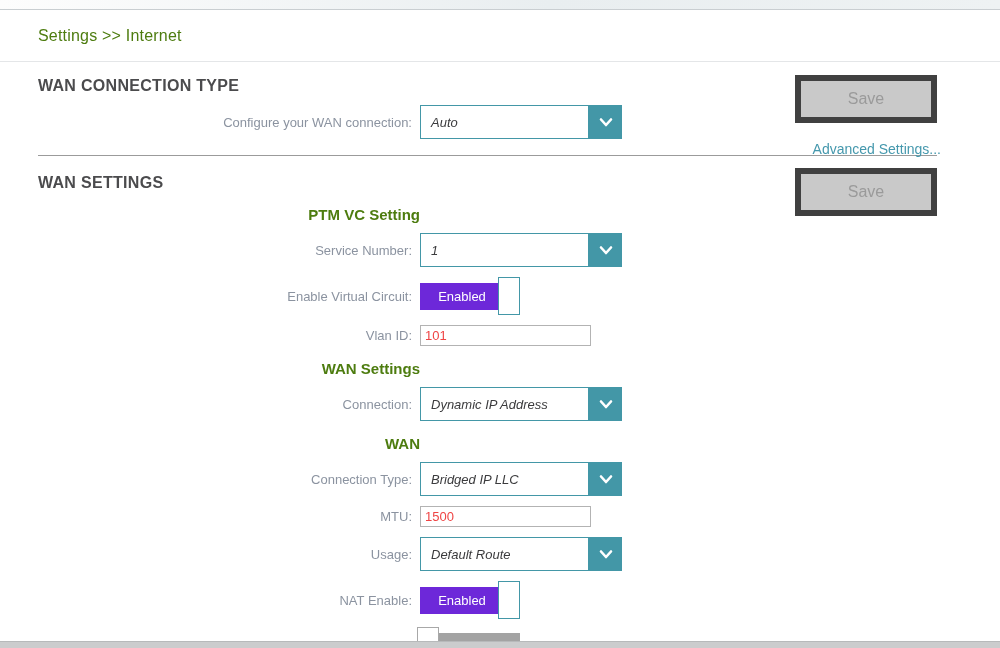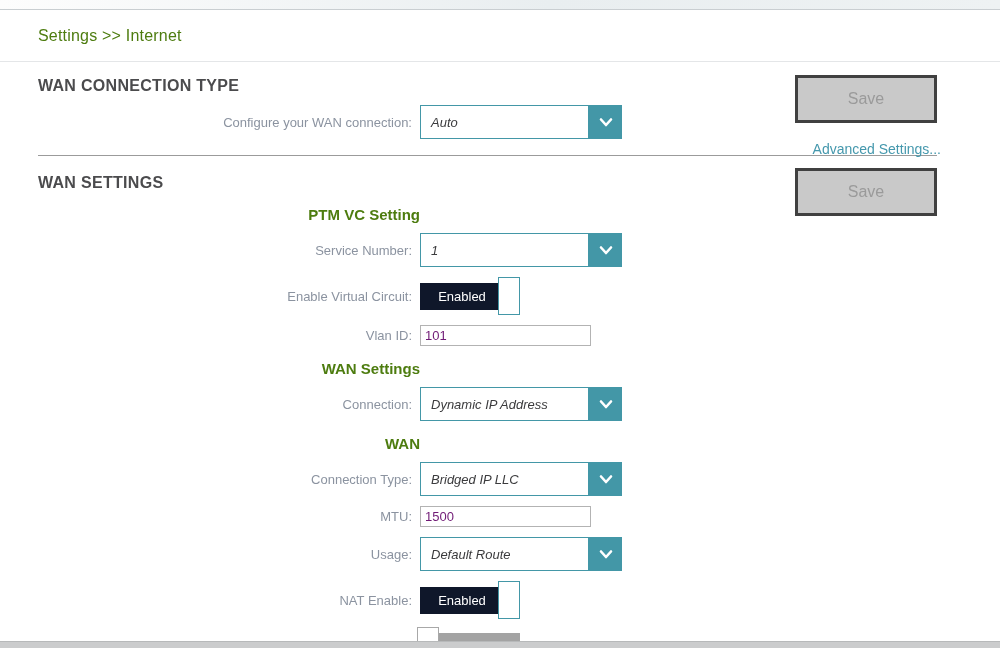--- a/index.html
+++ b/index.html
@@ -16,21 +16,21 @@
   .breadcrumb { margin-left:38px; font-size:16px; color:#4d7c0f; letter-spacing:.2px; }
 
   .content { position:absolute; top:63px; left:0; width:1000px; }
 
   section { position:relative; padding:14px 63px 0 38px; }
   .sec-divider { border:none; border-top:1px solid #9b9b9b; margin:16px 0 0 38px; width:899px; }
 
   .sec-title { font-size:16px; font-weight:bold; color:#4b4b4d; letter-spacing:.3px; }
 
   .save-btn { position:absolute; top:12px; right:63px; width:142px; height:48px;
-              background:#c9c9c9; border:3px solid #404040; color:#9a9a9a;
+              background:#c9c9c9; border:6px solid #404040; color:#9a9a9a;
               font-size:16px; font-family:"Liberation Sans",sans-serif;
               display:flex; align-items:center; justify-content:center; }
   .adv-link { position:absolute; top:78px; right:59px; font-size:14px; color:#4598ad; cursor:pointer; }
 
   
   .rows { margin-top:8px; }
   .form-row { display:flex; align-items:center; margin:10px 0; }
   .form-row .lbl { width:382px; text-align:right; font-size:13px; color:#8b93a0;
                    padding-right:8px; flex:none; }
   .subheading { width:382px; text-align:right; font-size:15px; font-weight:bold;
@@ -39,28 +39,28 @@
   
   .select { display:flex; height:34px; cursor:pointer; }
   .select .field { width:169px; height:34px; background:#fff; border:1px solid #4397a7;
                    display:flex; align-items:center; padding-left:10px;
                    font-size:13px; color:#3b3b3d;font-style:italic; }
   .select .btn { width:33px; height:34px; background:#4397a7; display:flex;
                  align-items:center; justify-content:center; }
 
   
   .text-input { width:171px; height:21px; border:1px solid #b3b3b3; font-size:13px;
-                color:#701a75; padding:0 4px; font-family:"Liberation Sans",sans-serif;
+                color:#ef4444; padding:0 4px; font-family:"Liberation Sans",sans-serif;
                 outline:none; }
 
   
   .toggle { position:relative; height:38px; display:flex; align-items:center; }
   .toggle .bar { height:27px; display:flex; align-items:center; justify-content:center;
                  font-size:13px; color:#fff; }
-  .toggle.on .bar { width:84px; background:#0f172a; }
+  .toggle.on .bar { width:84px; background:#6d28d9; }
   .toggle.off .bar { width:81px; background:#a3a3a3; }
   .toggle .knob { position:absolute; width:22px; height:38px; background:#fff; top:0; }
   .toggle.on .knob { left:78px; border:1px solid #4397a7; }
   .toggle.off .knob { left:-3px; border:1px solid #a8a8a8; }
   .toggle.off .bar { margin-left:19px; }
   .toggle-row { margin:8px 0; }
 
   .bottomstrip { position:absolute; bottom:0; left:0; width:100%; height:7px;
                  background:#cbcccd; border-top:1px solid #b7b9ba; }
 </style>

